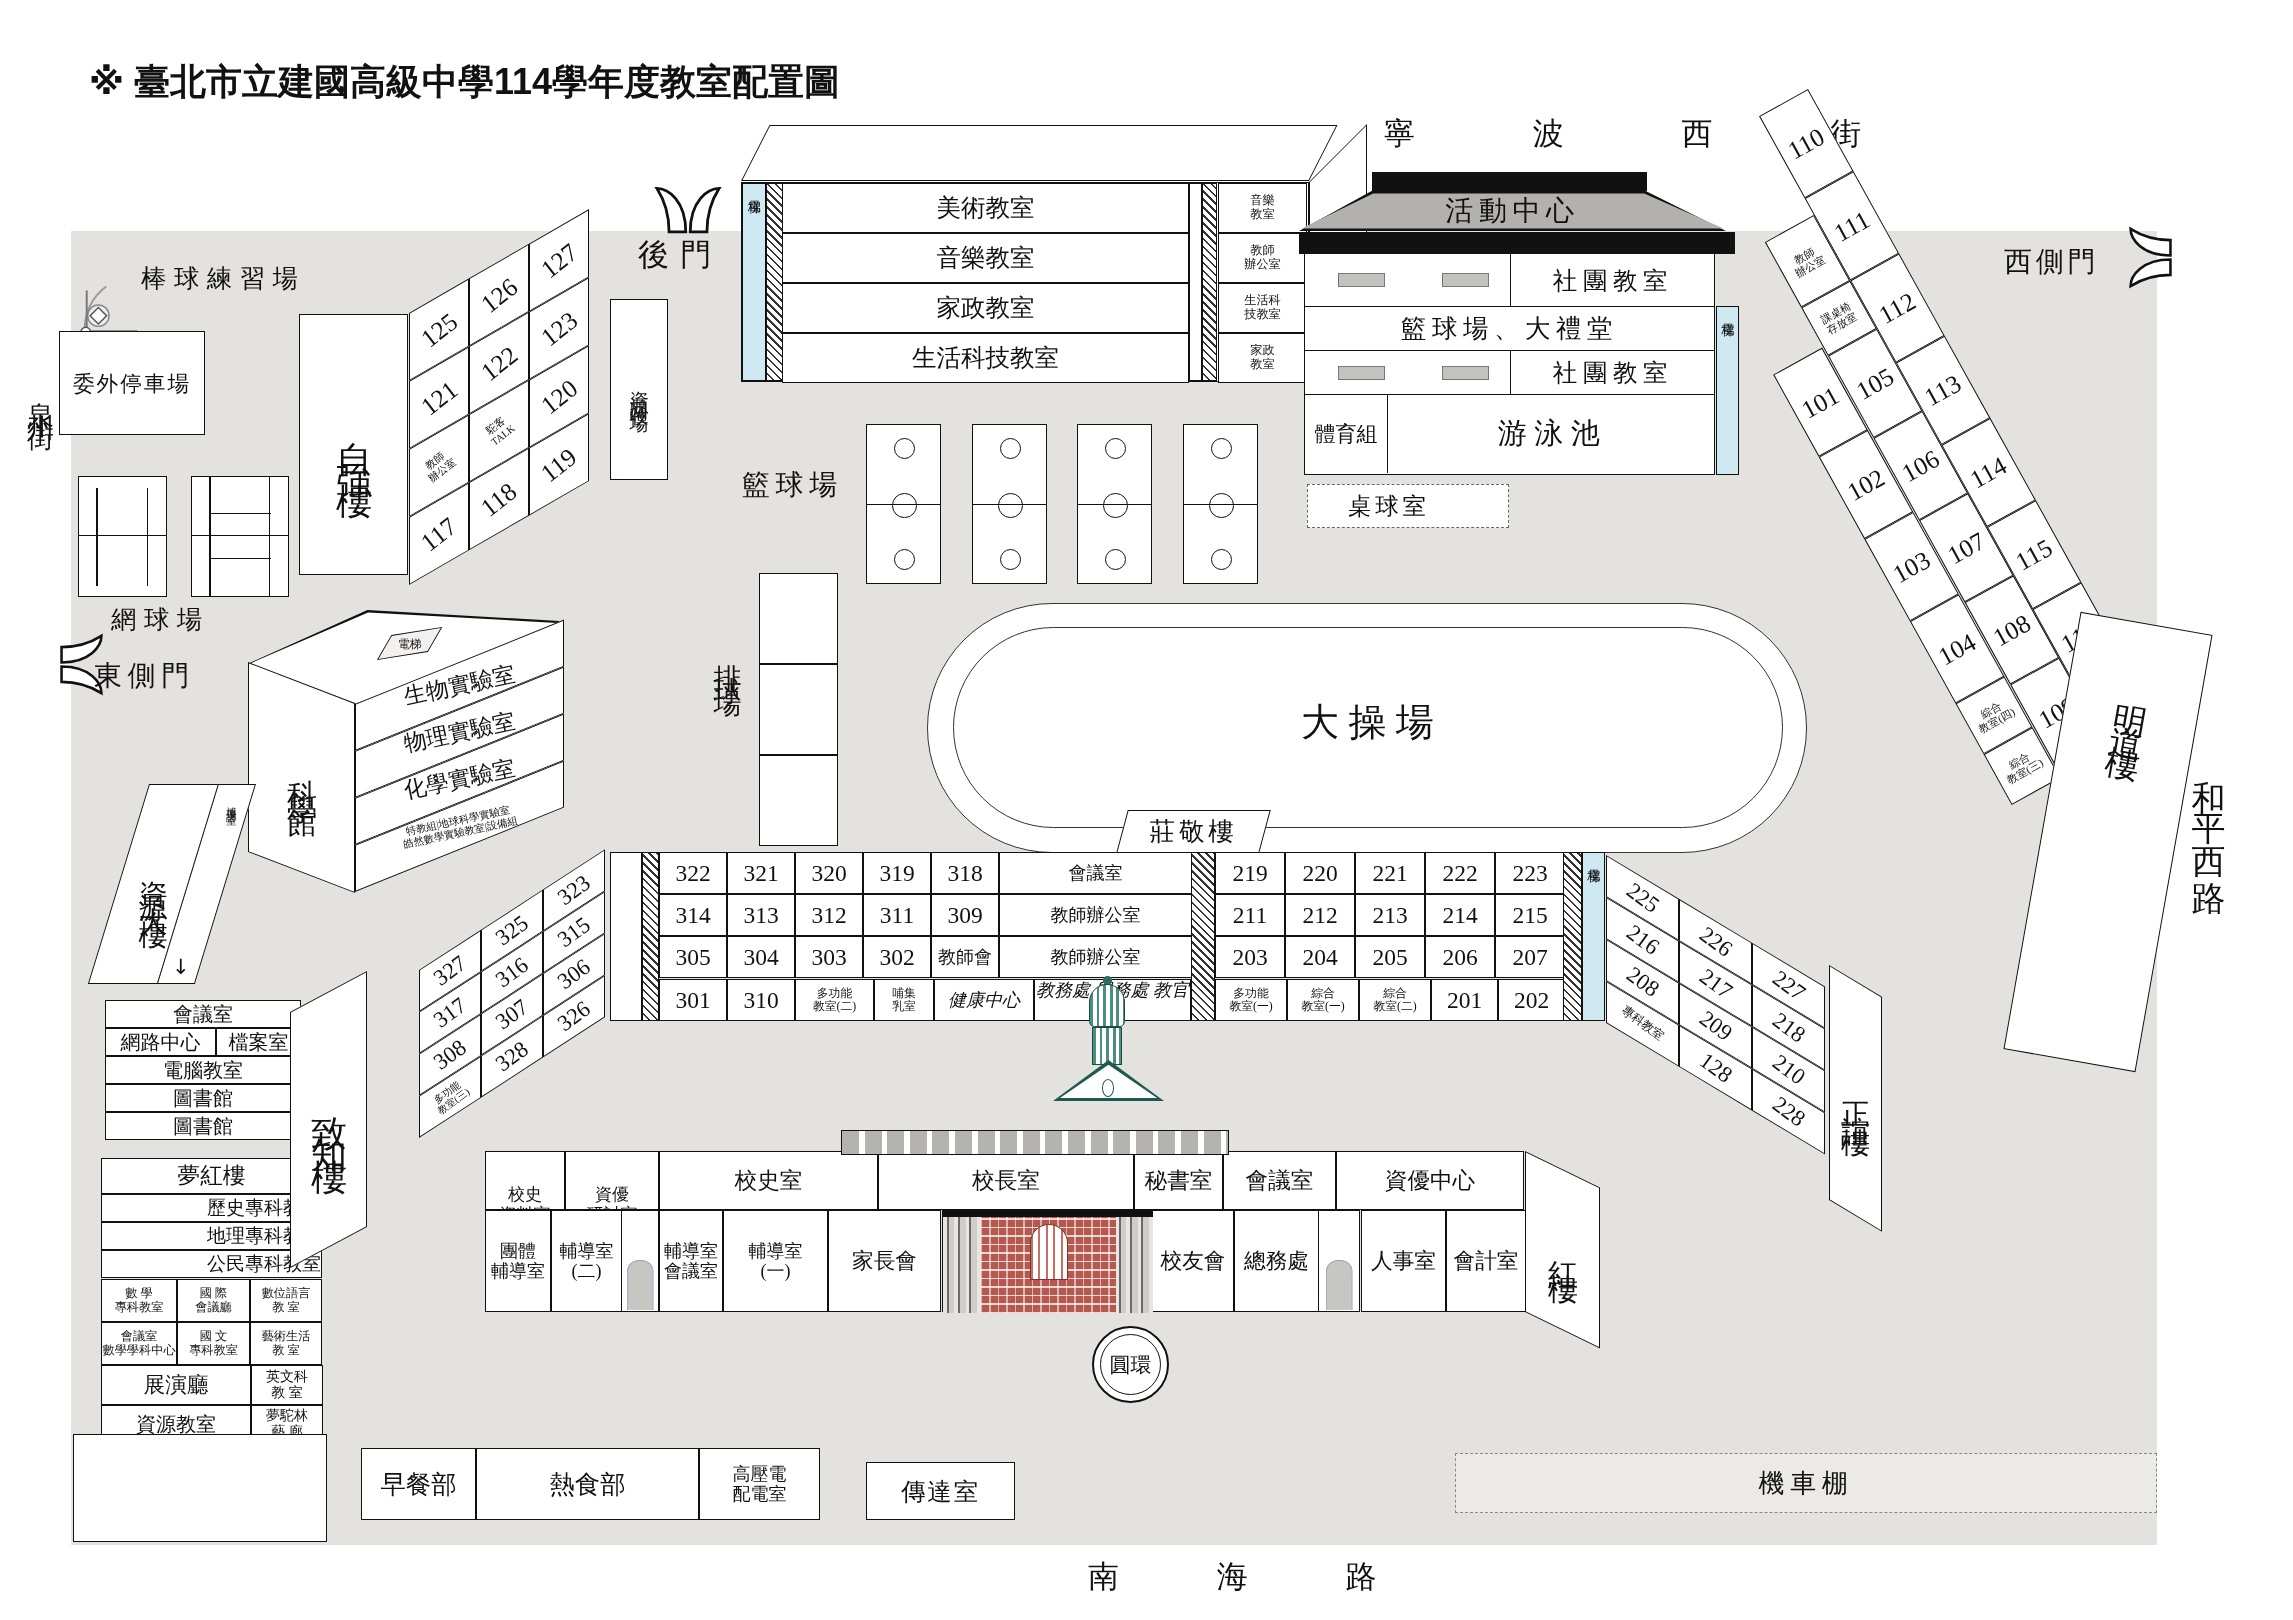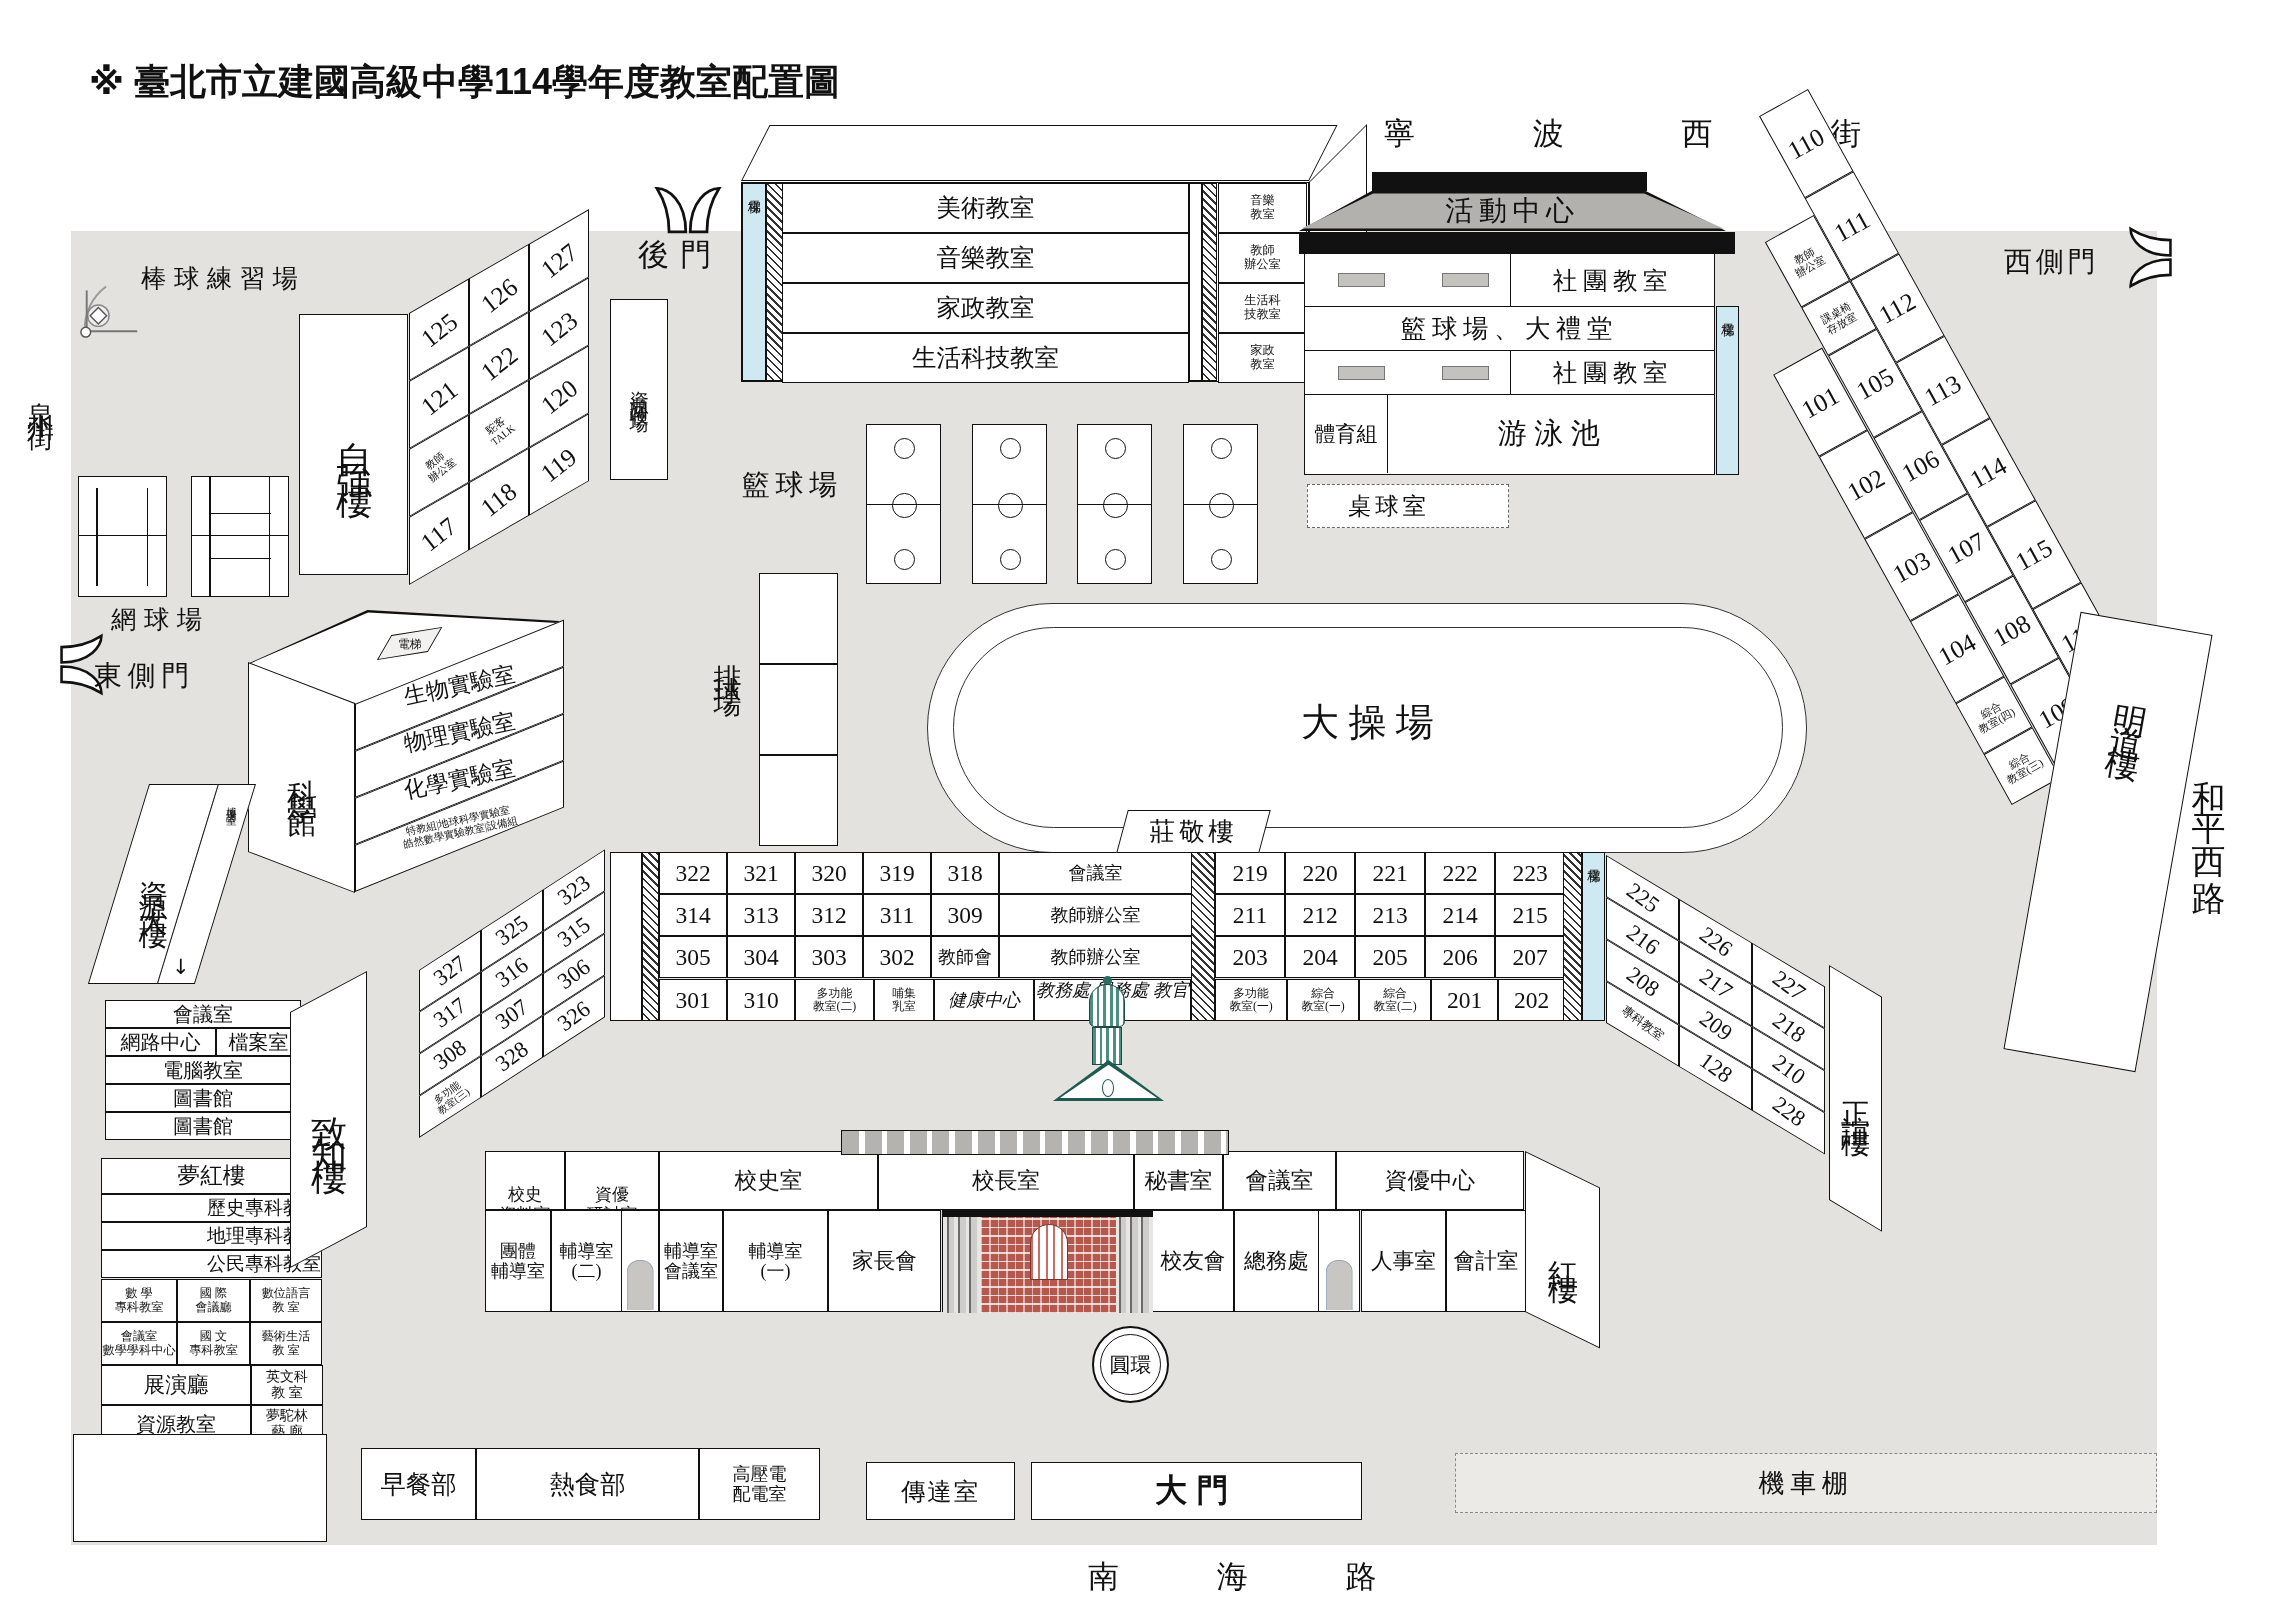--- a/index.html
+++ b/index.html
@@ -113,20 +113,23 @@
   <svg class="abs" viewBox="0 0 70 70" style="left:77px;top:271px;width:68px;height:68px;">
     <path d="M8 62 A54 54 0 0 1 30 16" fill="none" stroke="#999" stroke-width="2"></path>
     <circle cx="22" cy="46" r="11" fill="#eee" stroke="#888" stroke-width="1.5"></circle>
     <rect x="16" y="40" width="12" height="12" fill="#fff" stroke="#555" stroke-width="1.5" transform="rotate(45 22 46)"></rect>
     <line x1="6" y1="62" x2="62" y2="62" stroke="#777" stroke-width="2"></line>
     <line x1="10" y1="64" x2="10" y2="20" stroke="#777" stroke-width="2"></line>
     <circle cx="9" y="63" cy="63" r="5" fill="#fff" stroke="#555" stroke-width="1.5"></circle>
   </svg>
   <div class="lbl" style="left:141px;top:262px;font-size:25.4px;letter-spacing:7.5px;">棒球練習場</div>
 
+  <div class="bld cen" style="left:59px;top:331px;width:146px;height:104px;">
+    <span class="lbl" style="position:static;font-size:21.7px;letter-spacing:1.9px;">委外停車場</span>
+  </div>
 
   <div class="court" style="left:78px;top:476px;width:89px;height:121px;">
     <div class="abs" style="left:0;top:58px;width:100%;height:1.4px;background:#111;"></div>
     <div class="abs" style="left:20%;top:11.3px;width:1.4px;height:98px;background:#111;"></div>
     <div class="abs" style="left:78%;top:11.3px;width:1.4px;height:98px;background:#111;"></div>
   </div>
   <div class="court" style="left:191px;top:476px;width:98px;height:121px;">
     <div class="abs" style="left:0;top:58px;width:100%;height:1.4px;background:#111;"></div>
     <div class="abs" style="left:18%;top:0;width:1.4px;height:100%;background:#111;"></div>
     <div class="abs" style="left:80%;top:0;width:1.4px;height:100%;background:#111;"></div>
@@ -965,21 +968,18 @@
         </div>
         <div class="gcell" style="width: 121px;">
           <span class="gtxt small">高壓電
 配電室</span>
         </div>
       </div>
     </div>
   <div class="bld cen" style="left:866px;top:1462px;width:149px;height:58px;">
     <span style="font-size:24.5px;letter-spacing:1.9px;">傳達室</span>
   </div>
-  <div class="bld cen" style="left:1031px;top:1462px;width:331px;height:58px;">
-    <span style="font-size:32px;font-weight:600;letter-spacing:9.4px;">大門</span>
-  </div>
   <div class="abs cen" style="left:1455px;top:1453px;width:702px;height:60px;border:1.9px dashed #888;background:#eceae7;">
     <span style="font-size:26px;letter-spacing:5.6px;">機車棚</span>
   </div>
 
 </div>
 
 
 </body></html>

